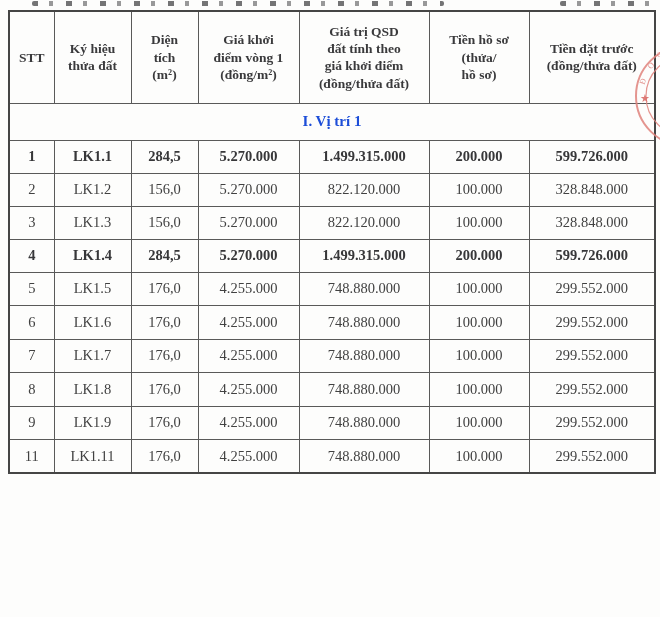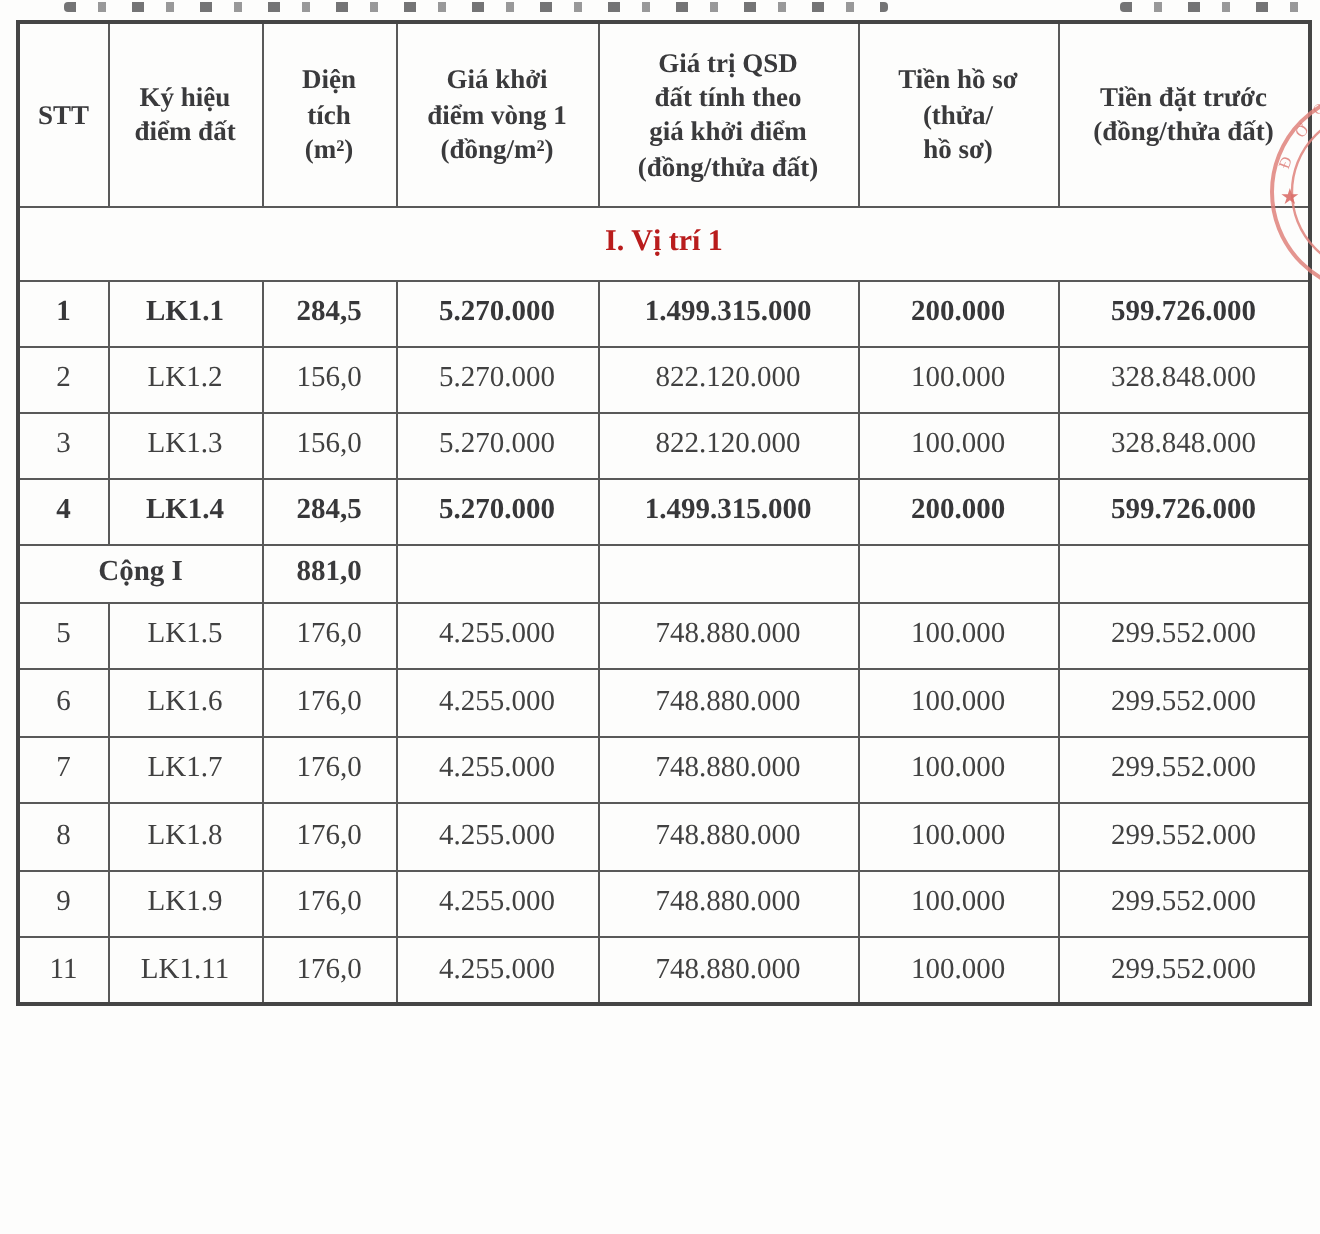--- a/index.html
+++ b/index.html
@@ -40,21 +40,21 @@
   tr.header-row { height: 92px; }
   tr.header-row th {
     font-size: 13.5px;
     font-weight: bold;
     line-height: 1.28;
     white-space: pre-line;
     color: #3a3a3c;
   }
   tr.section-row    { height: 37px; }
   tr.section-row td {
-    font-size: 15px; font-weight: bold; color: #b91c1c;
+    font-size: 15px; font-weight: bold; color: #1d4ed8;
   }
   tr.data-row   { height: 33px; font-size: 14.5px; }
   tr.data-row-2 { height: 33.5px; }
   tr.bold-row   { font-weight: bold; color: #373739; }
   tr.summary-row{ height: 29px; font-size: 14.5px; font-weight: bold; color: #3a3a3c; }
 
   td.num-right { text-align: right; padding-right: 8px; margin-left: 16px; }
 
   
   .stamp {
@@ -77,21 +77,21 @@
       <col style="width:67px">
     <col style="width:101px">
       <col style="width:130px">
       <col style="width:100px">
     <col style="width:126px">
   </colgroup>
   <tbody>
     <tr class="header-row">
       <th>STT</th>
       <th>Ký hiệu
-điểm đất</th>
+thửa đất</th>
       <th>Diện
 tích
 (m²)</th>
       <th>Giá khởi
 điểm vòng 1
 (đồng/m²)</th>
       <th>Giá trị QSD
 đất tính theo
 giá khởi điểm
 (đồng/thửa đất)</th>
@@ -136,28 +136,20 @@
     <tr class="data-row bold-row">
       <td>4</td>
       <td>LK1.4</td>
       <td>284,5</td>
       <td>5.270.000</td>
       <td class="num-right">1.499.315.000</td>
       <td>200.000</td>
       <td class="num-right">599.726.000</td>
     </tr>
 
-    <tr class="summary-row">
-      <td colspan="2">Cộng I</td>
-      <td>881,0</td>
-      <td></td>
-      <td></td>
-      <td></td>
-      <td></td>
-    </tr>
 
 
     <tr class="data-row data-row-2">
       <td>5</td>
       <td>LK1.5</td>
       <td>176,0</td>
       <td>4.255.000</td>
       <td class="num-right">748.880.000</td>
       <td>100.000</td>
       <td class="num-right">299.552.000</td>

